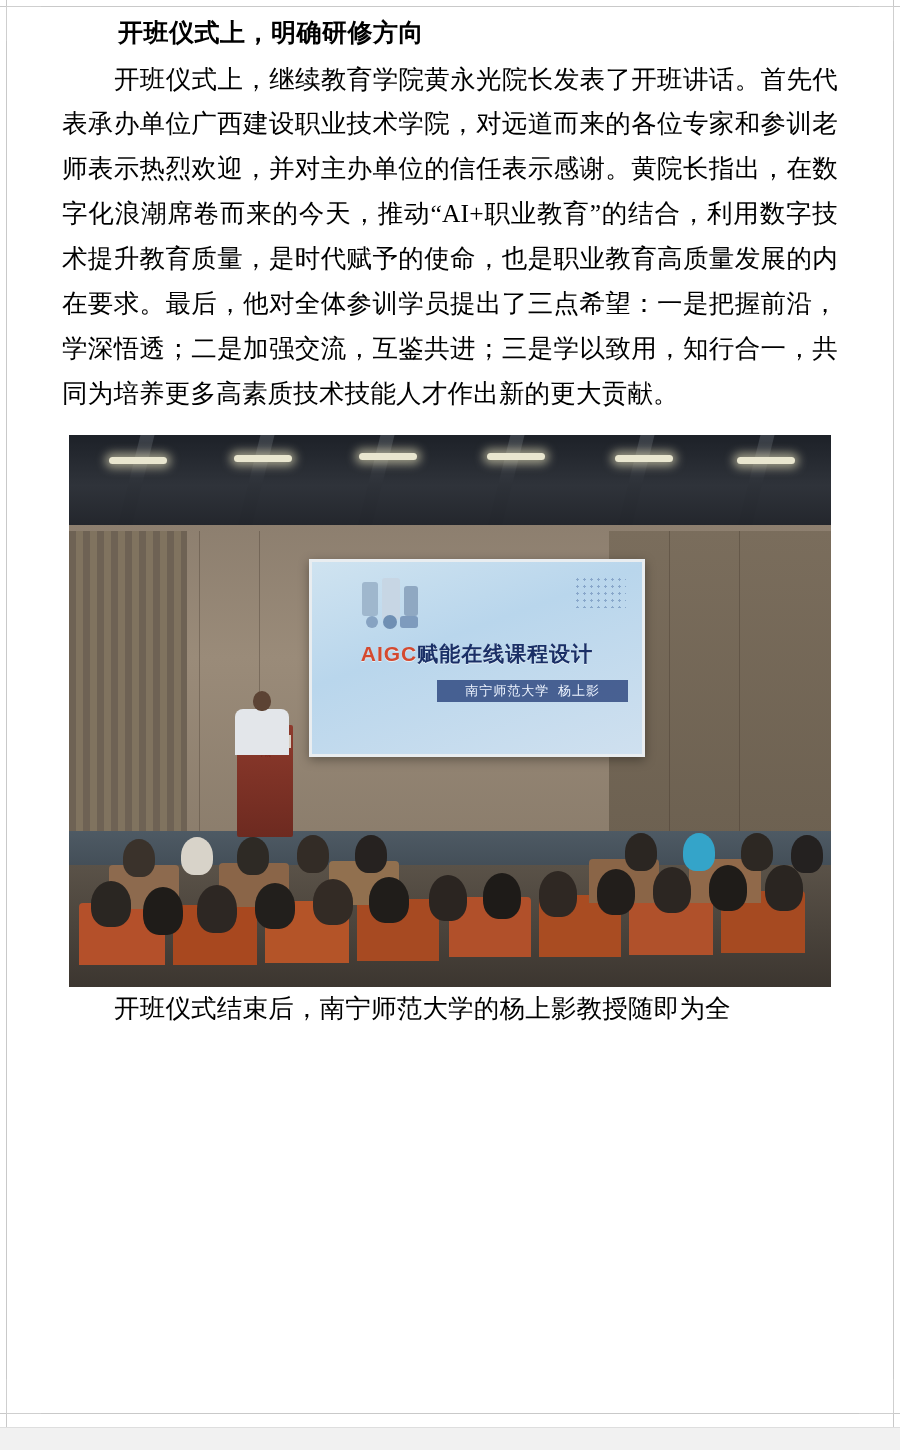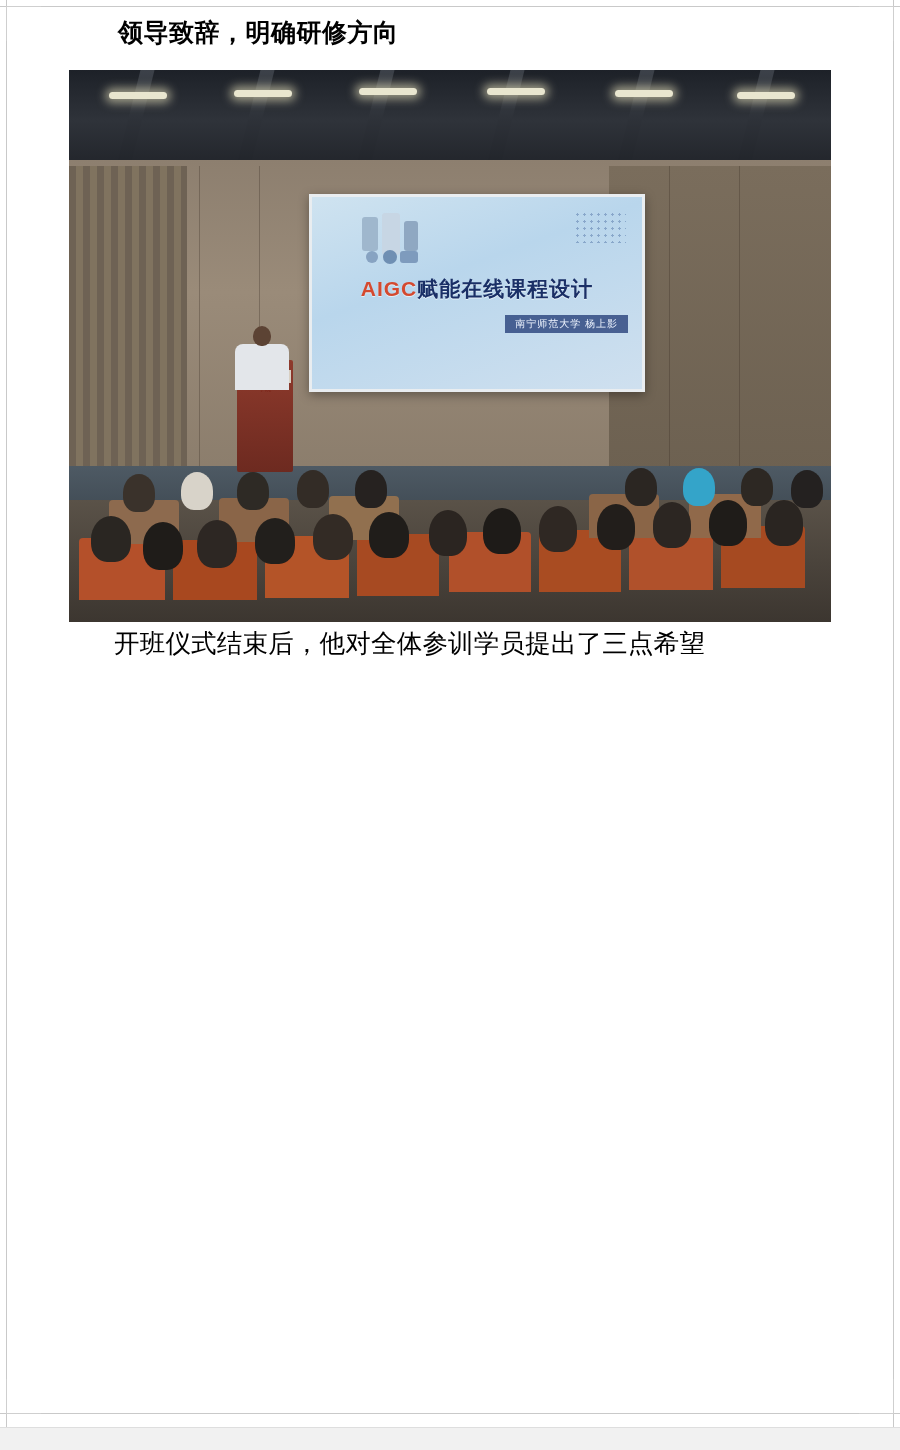--- a/index.html
+++ b/index.html
@@ -128,23 +128,23 @@
     font-size: 21px;
     color: #1a2f66;
     letter-spacing: 1px;
     text-shadow: 0 1px 0 rgba(255,255,255,.6);
   }
   .ph-screen-title .ai { color: #d4492f; }
   .ph-screen-sub {
     position: absolute; right: 14px; top: 118px;
     background: rgba(36,62,120,.78);
     color: #eef4ff;
-    font-family: Liberation Sans, sans-serif;
-    font-size: 10px;
-    padding: 2px 10px;
+    font-family: Liberation Mono, monospace;
+    font-size: 13px;
+    padding: 2px 28px;
     letter-spacing: 1px;
   }
   .ph-screen-art {
     position: absolute; left: 44px; top: 14px; width: 90px; height: 58px;
   }
   .ph-dots {
     position: absolute; right: 16px; top: 14px; width: 52px; height: 32px;
     background-image: radial-gradient(#7f9ec4 1.2px, transparent 1.3px);
     background-size: 7px 7px;
     opacity: .85;
@@ -205,22 +205,23 @@
   <div class="edge-line edge-bottom"></div>
   <div class="edge-line edge-left"></div>
   <div class="edge-line edge-right"></div>
   <div class="corner tl"></div>
   <div class="corner tr"></div>
   <div class="corner bl"></div>
   <div class="corner br"></div>
 
   <div class="content">
 
-    <h2 class="heading">领导致辞，明确研修方向</h2>
-
+    <h2 class="heading">开班仪式上，明确研修方向</h2>
+
+    <p class="para">开班仪式上，继续教育学院黄永光院长发表了开班讲话。首先代表承办单位广西建设职业技术学院，对远道而来的各位专家和参训老师表示热烈欢迎，并对主办单位的信任表示感谢。黄院长指出，在数字化浪潮席卷而来的今天，推动“AI+职业教育”的结合，利用数字技术提升教育质量，是时代赋予的使命，也是职业教育高质量发展的内在要求。最后，他对全体参训学员提出了三点希望：一是把握前沿，学深悟透；二是加强交流，互鉴共进；三是学以致用，知行合一，共同为培养更多高素质技术技能人才作出新的更大贡献。</p>
 
     <div class="figure">
 
       <div class="photo">
         <div class="ph-ceiling"></div>
         <div class="ph-beam" style="left:60px"></div>
         <div class="ph-beam" style="left:180px"></div>
         <div class="ph-beam" style="left:300px"></div>
         <div class="ph-beam" style="left:430px"></div>
         <div class="ph-beam" style="left:560px"></div>
@@ -301,17 +302,17 @@
         <div class="ph-person" style="left:286px; top:400px; width:32px; height:38px; background:#262220"></div>
         <div class="ph-person" style="left:556px; top:398px; width:32px; height:38px; background:#2b2622"></div>
         <div class="ph-person" style="left:614px; top:398px; width:32px; height:38px; background:#34a4c9"></div>
         <div class="ph-person" style="left:672px; top:398px; width:32px; height:38px; background:#2d2823"></div>
         <div class="ph-person" style="left:722px; top:400px; width:32px; height:38px; background:#242120"></div>
       </div>
 
     </div>
 
 
-    <p class="para">开班仪式结束后，他对全体参训学员提出了三点希望</p>
+    <p class="para">开班仪式结束后，南宁师范大学的杨上影教授随即为全</p>
   </div>
 
   <div class="bottom-bar"></div>
 </div>
 
 </body></html>

